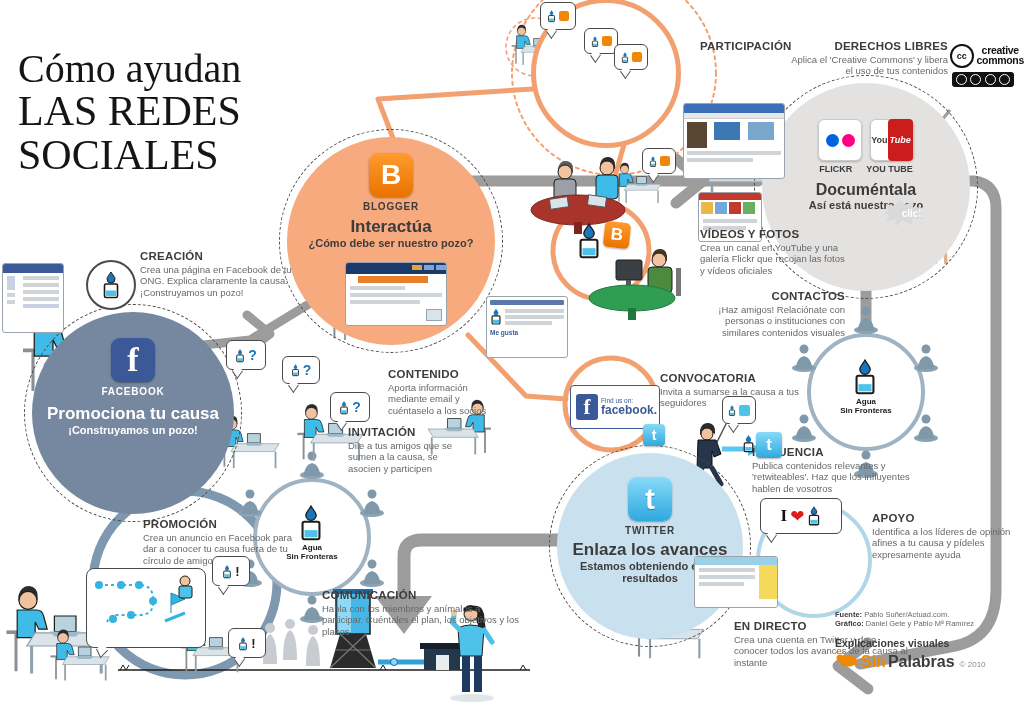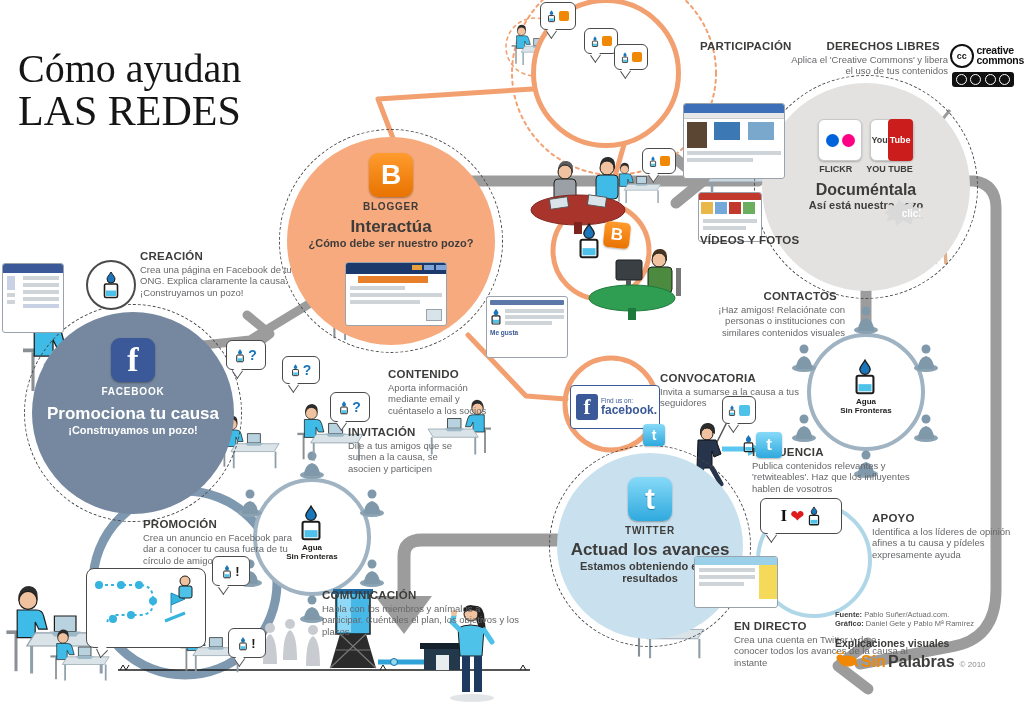--- a/index.html
+++ b/index.html
@@ -10,21 +10,21 @@
 
   
   #title-block{left:18px;top:48px;width:300px;z-index:6;}
   #title-block .t1{font-family:"Liberation Serif",serif;font-size:40px;line-height:1.05;color:#151515;}
   #title-block .t2{font-family:"Liberation Serif",serif;font-size:42px;line-height:1.04;color:#151515;}
   #title-block .sub{margin-top:10px;font-family:"Liberation Serif",serif;font-style:italic;
     font-weight:bold;font-size:13px;line-height:1.3;color:#2b2b2b;width:290px;}
 
   
   .note{position:absolute;z-index:6;}
-  .note h4{margin:0 8px 2px 0;font-size:11.5px;font-weight:bold;color:#3d3c3b;letter-spacing:.2px;}
+  .note h4{margin:0 0 2px 0;font-size:11.5px;font-weight:bold;color:#3d3c3b;letter-spacing:.2px;}
   .note p{margin:0;font-size:9.5px;line-height:1.2;color:#67686b;}
   .note.right{text-align:right;}
   .note.center{text-align:center;}
 
   
   .bigcircle{position:absolute;border-radius:50%;z-index:3;display:flex;flex-direction:column;
     align-items:center;justify-content:flex-start;text-align:center;}
   .bigcircle::before{content:"";position:absolute;inset:-8px;border:1.6px dashed #4a4a4a;border-radius:50%;}
   .net-label{font-size:10px;font-weight:bold;letter-spacing:.8px;margin-top:4px;}
   .c-title{font-size:17px;font-weight:bold;line-height:1.1;}
@@ -44,21 +44,21 @@
   #fb-icon span{color:#fff;font-family:"Liberation Serif",serif;font-weight:bold;font-size:34px;line-height:1;}
   #bl-icon{background:linear-gradient(#FF9B2E,#E87300);margin-top:16px;}
   #bl-icon span{color:#fff;font-weight:bold;font-size:28px;}
   #tw-icon{background:linear-gradient(#87DAF8,#2FA9DE);margin-top:24px;}
   #tw-icon span{color:#fff;font-weight:bold;font-size:30px;text-shadow:0 1px 1px #1a7fae;}
   .doc-icons{display:flex;gap:8px;margin-top:36px;}
   .sq{width:42px;height:40px;background:#fff;border:1px solid #c9c9c9;border-radius:6px;
     box-shadow:0 1px 2px rgba(0,0,0,.25);display:flex;align-items:center;justify-content:center;gap:3px;}
   .flickr-dot{width:13px;height:13px;border-radius:50%;}
   .yt{font-size:9px;font-weight:bold;}
-  .yt .tube{background:#CC1D1D;color:#fff;border-radius:4px;padding:16px 2px;}
+  .yt .tube{background:#CC1D1D;color:#fff;border-radius:4px;padding:16px 2px;font-style:italic;}
   .doc-labels{display:flex;gap:14px;font-size:9px;font-weight:bold;margin-top:3px;color:#3d3c3b;justify-content:space-between;}
 
   
   .shot{position:absolute;background:#fff;border:1px solid #9aa3ab;border-radius:3px;z-index:5;overflow:hidden;}
   .bar{width:100%;}
   .row{height:4px;background:#cfd4d8;margin:3px 4px;}
   .thumb{display:inline-block;vertical-align:top;}
 
   
   .bubble{position:absolute;background:#fff;border:1.6px solid #4a4a4a;border-radius:6px;z-index:6;
@@ -78,21 +78,21 @@
     justify-content:center;margin:0 3px;}
   #fb-badge .txt{line-height:1;}
   #fb-badge .s1{font-size:6.5px;color:#3B5998;}
   #fb-badge .s2{font-size:12px;font-weight:bold;color:#3B5998;}
 
   
   #cc{left:950px;top:44px;z-index:6;width:74px;}
   #cc .top{display:flex;align-items:center;gap:3px;}
   #cc .ccircle{width:20px;height:20px;border:2px solid #111;border-radius:50%;display:flex;align-items:center;
     justify-content:center;font-weight:bold;font-size:9px;color:#111;}
-  #cc .words{font-weight:bold;font-size:10.5px;line-height:.95;color:#111;letter-spacing:-.3px;}
+  #cc .words{font-weight:bold;font-size:10.5px;line-height:.95;color:#111;letter-spacing:-.3px;text-align:center;}
   #cc .lic{margin-top:4px;margin-left:2px;width:62px;height:15px;background:#111;border-radius:3px;
     display:flex;align-items:center;justify-content:space-evenly;}
   #cc .lic i{width:9px;height:9px;border:1.4px solid #fff;border-radius:50%;display:block;}
 
   
   .agua-label{position:absolute;z-index:6;text-align:center;font-size:8px;font-weight:bold;color:#1d1d1b;line-height:1.1;}
 
   
   #apoyo-bubble{left:760px;top:498px;width:80px;height:34px;z-index:6;}
   #apoyo-bubble .i{font-family:"Liberation Serif",serif;font-weight:bold;font-size:17px;color:#111;}
@@ -329,20 +329,21 @@
       <path d="M64,4 Q66,-2 71,-1 Q76,0 76,5 L76,9 Q70,3 64,10 Z" fill="#E8C04C"></path>
       <circle cx="70" cy="8" r="5.5" fill="#F0C29F" stroke="#1d1d1b"></circle>
       <rect x="62" y="14" width="17" height="22" rx="3" fill="#B5205F" stroke="#7d1242"></rect>
       <path d="M66,36 L65,52 M75,36 L76,52" stroke="#B5205F" stroke-width="4"></path>
     </g>
   </svg>
 
   <div id="title-block" class="abs">
     <div class="t1">Cómo ayudan</div>
     <div class="t2">LAS REDES</div>
+    <div class="t2">SOCIALES</div>
   </div>
 
   <div id="c-facebook" class="bigcircle">
     <div id="fb-icon" class="net-icon">
       <span>f</span>
       </div>
     <div class="net-label">FACEBOOK</div>
     <div class="c-title" style="margin-top:8px">Promociona tu causa</div>
     <div class="c-sub">¡Construyamos un pozo!</div>
   </div>
@@ -354,21 +355,21 @@
     <div class="net-label">BLOGGER</div>
     <div class="c-title" style="margin-top:6px">Interactúa</div>
     <div class="c-sub">¿Cómo debe ser nuestro pozo?</div>
   </div>
 
   <div id="c-twitter" class="bigcircle">
     <div id="tw-icon" class="net-icon">
       <span>t</span>
       </div>
     <div class="net-label">TWITTER</div>
-    <div class="c-title" style="margin-top:5px">Actuad los avances</div>
+    <div class="c-title" style="margin-top:5px">Enlaza los avances</div>
     <div class="c-sub">Estamos obteniendo estos resultados</div>
   </div>
 
   <div id="c-doc" class="bigcircle">
     <div class="doc-icons">
       <div class="sq">
         <span class="flickr-dot" style="background:#0063DC"></span>
         <span class="flickr-dot" style="background:#FF0084"></span>
       </div>
       <div class="sq">
@@ -413,22 +414,23 @@
 
   <div class="note" style="left:700px;top:40px;width:180px">
     <h4>PARTICIPACIÓN</h4>
     </div>
 
   <div class="note right" style="left:788px;top:40px;width:160px">
     <h4>DERECHOS LIBRES</h4>
     <p>Aplica el 'Creative Commons' y libera el uso de tus contenidos</p>
     </div>
 
-  <div class="note" style="left:700px;top:234px;width:150px">
+  <div class="note" style="left:700px;top:228px;width:150px">
     <h4>VÍDEOS Y FOTOS</h4>
+    <p>Crea un canal en YouTube y una galería Flickr que recojan las fotos y vídeos oficiales</p>
     </div>
 
 
   <div class="note right" style="left:690px;top:290px;width:155px">
     <h4>CONTACTOS</h4>
     <p>¡Haz amigos! Relaciónate con personas o instituciones con similares contenidos visuales</p>
     </div>
 
 
   <div class="note" style="left:660px;top:372px;width:140px">

